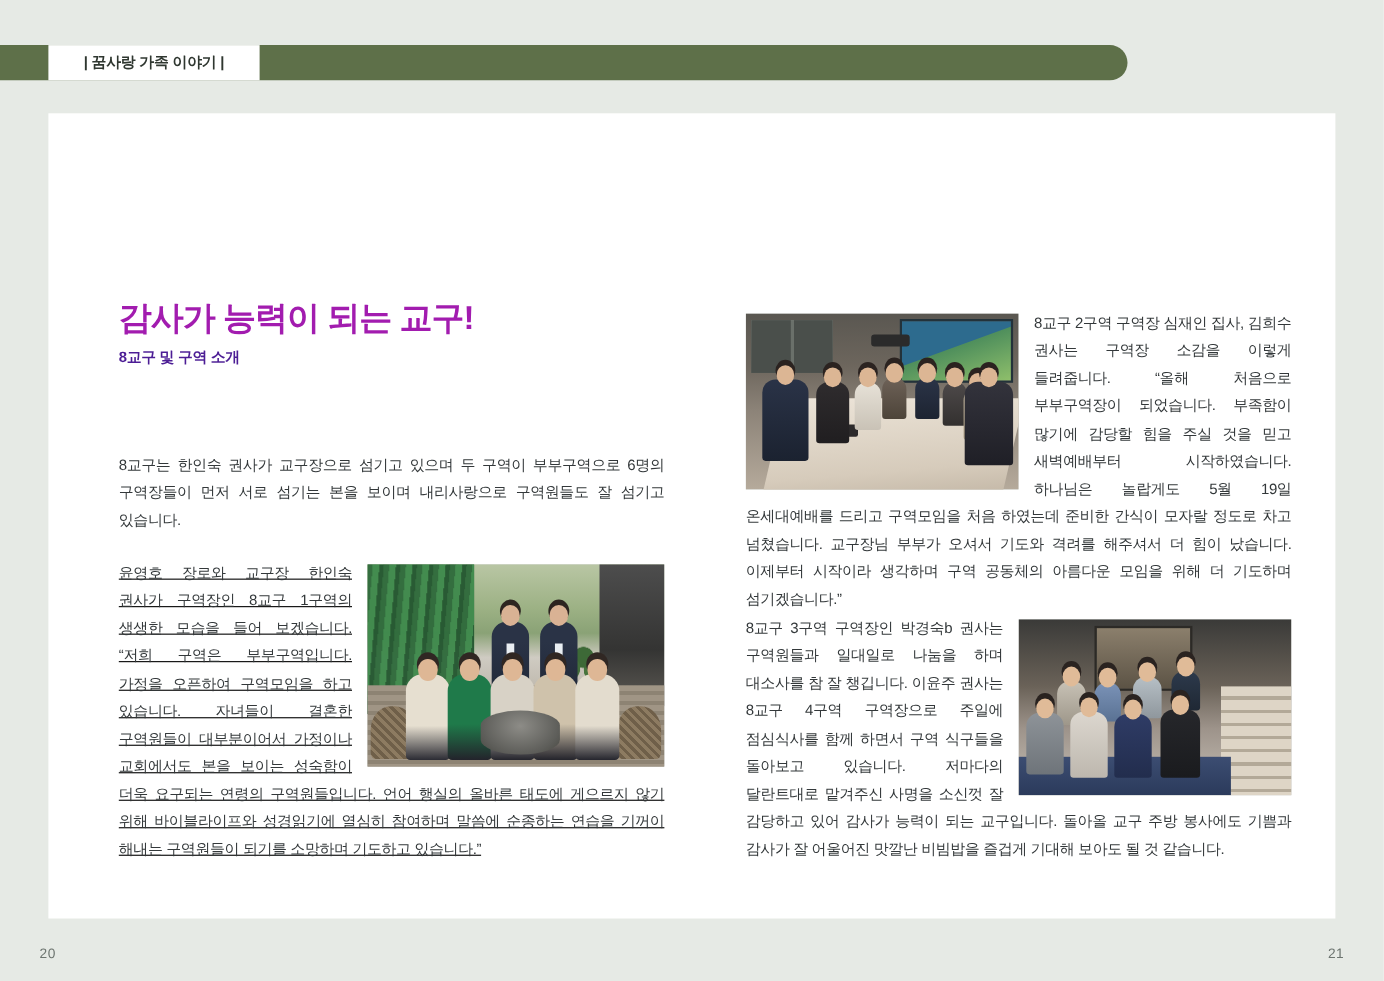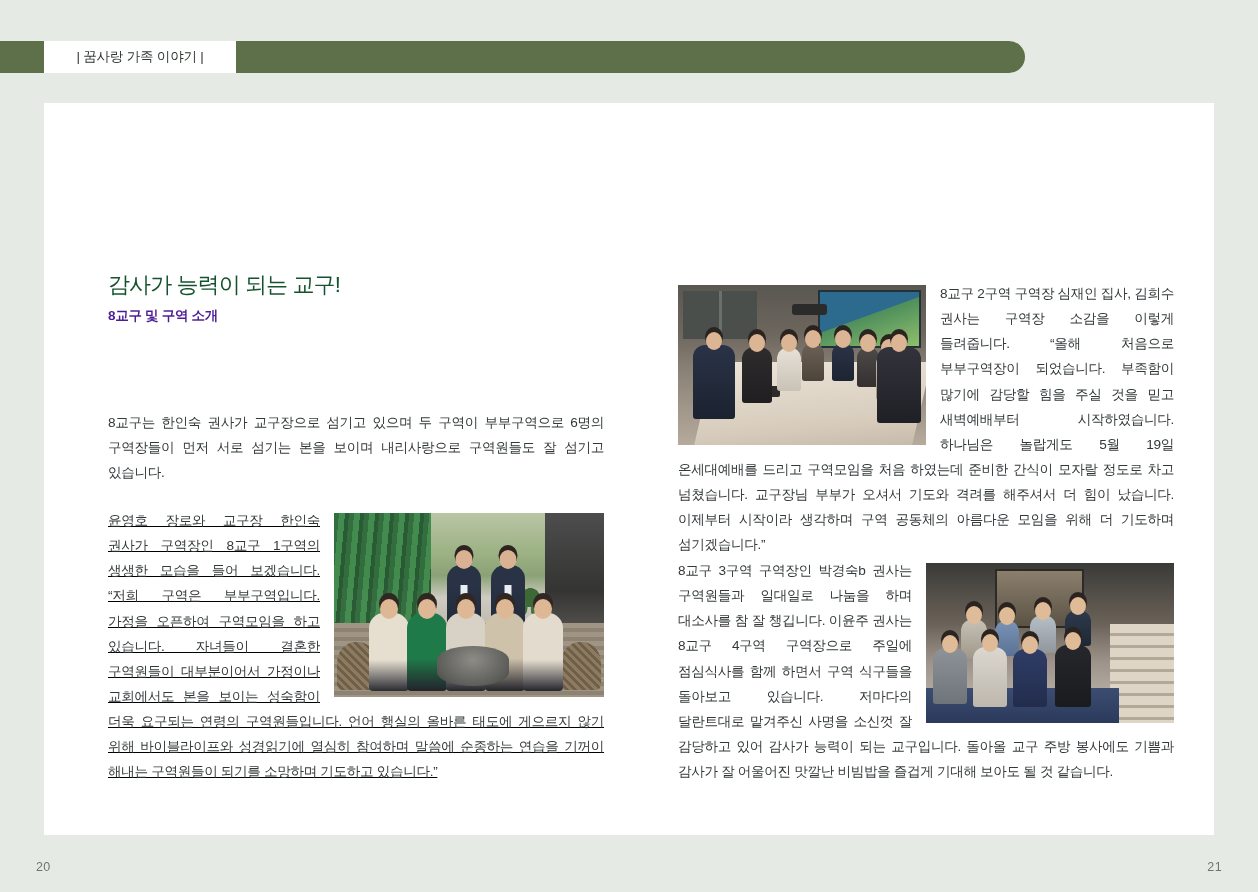--- a/index.html
+++ b/index.html
@@ -32,21 +32,21 @@
     top: 41px;
     width: 192px;
     height: 32px;
     background: #ffffff;
     display: flex;
     align-items: center;
     justify-content: center;
   }
   #header-label-text {
     font-size: 13.5px;
-    font-weight: normal;
+    font-weight: bold;
     color: #2f3730;
     letter-spacing: -0.2px;
     white-space: nowrap;
   }
 
   
   #page-sheet {
     position: absolute;
     left: 44px;
     top: 103px;
@@ -77,24 +77,24 @@
 
   
   #headline-block {
     position: absolute;
     left: 64px;
     top: 170px;
     width: 500px;
   }
   #article-title {
     margin: 0;
-    font-size: 22px;
+    font-size: 30px;
     line-height: 1.12;
-    font-weight: normal;
-    color: #14532d;
+    font-weight: bold;
+    color: #a21caf;
     letter-spacing: -0.9px;
   }
   #article-subtitle {
     margin: 9px 0 0 0;
     font-size: 13.5px;
     font-weight: bold;
     color: #4c1d95;
     letter-spacing: -0.3px;
   }
 

